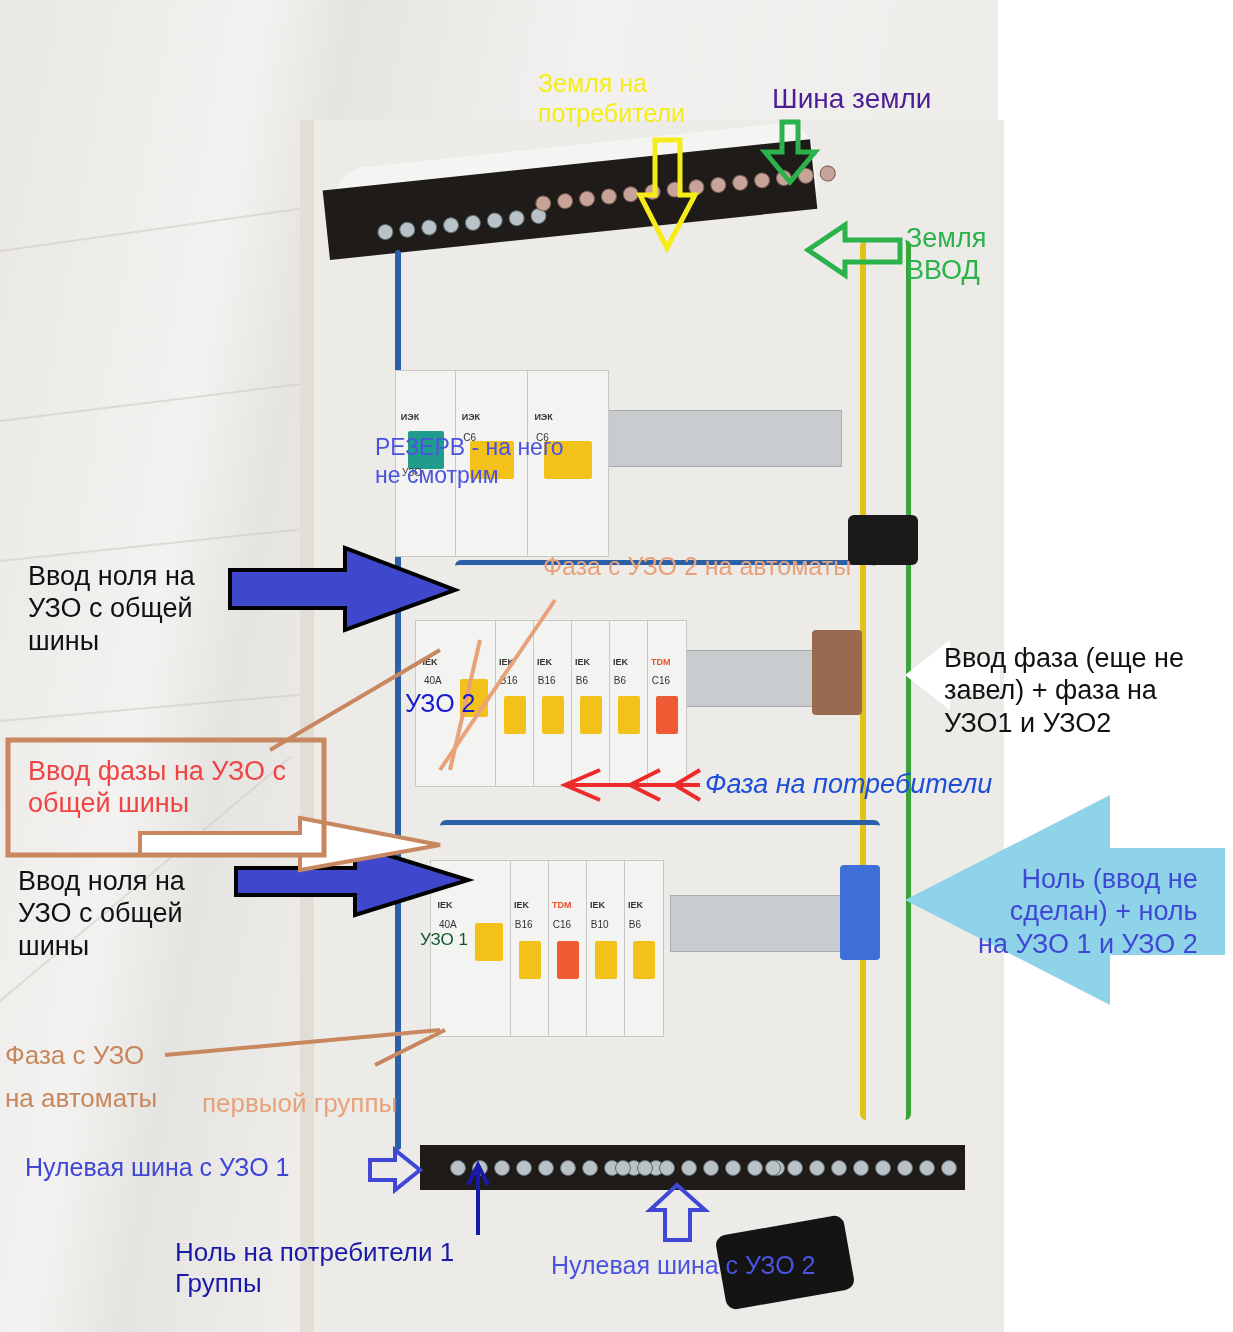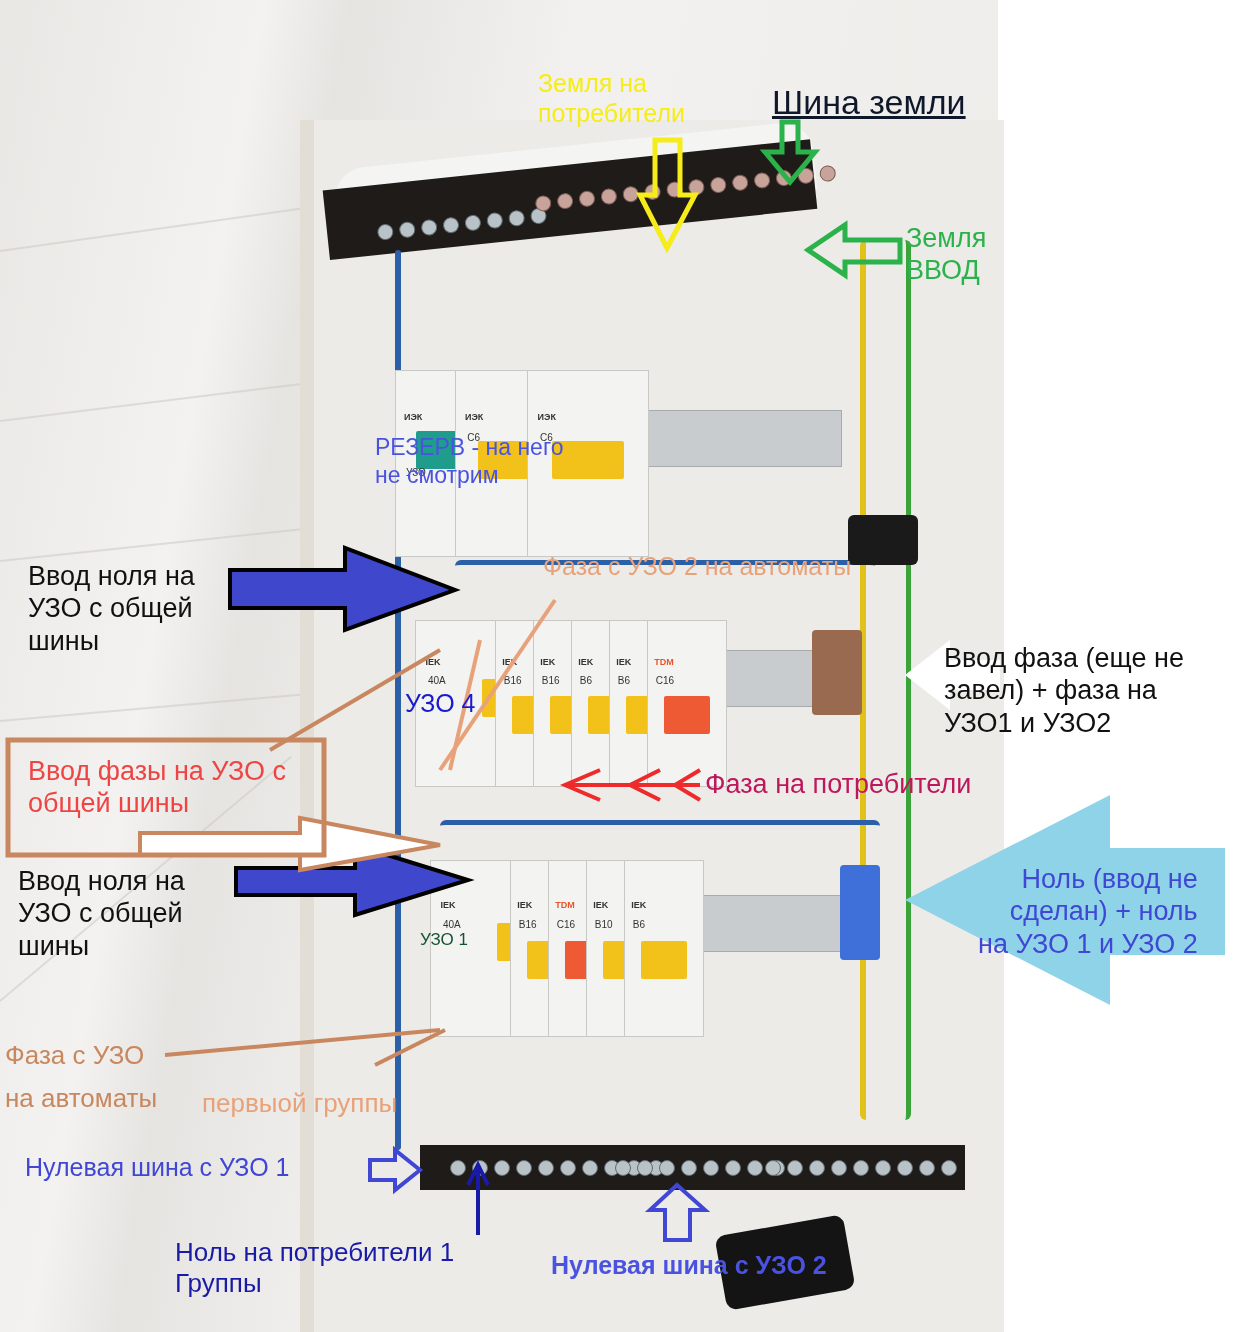--- a/index.html
+++ b/index.html
@@ -8,21 +8,21 @@
     background:linear-gradient(100deg,#e9e7e4 0%,#f3f2f0 18%,#e6e4e1 24%,#f2f1ef 40%,#ebe9e6 100%);}
   .wall-plank{position:absolute;left:0;width:330px;height:2px;background:#cfccc7;opacity:.6;transform-origin:left;}
   .right-wall{position:absolute;left:998px;top:0;width:235px;height:1332px;background:#ffffff;}
   .panel{position:absolute;left:300px;top:120px;width:690px;height:1212px;background:#ecebe8;border-left:14px solid #e2ded6;}
   .panel-lid{position:absolute;left:340px;top:170px;width:480px;height:70px;background:#f4f4f2;border-radius:30px 30px 0 0;transform:rotate(-6deg);transform-origin:left bottom;}
   .busbar{position:absolute;background:#1e1b19;}
   .screws{position:absolute;display:flex;gap:6px;}
   .screw{width:14px;height:14px;border-radius:50%;background:#c7a39a;border:1px solid #7a5a52;}
   .screw.silver{background:#b9c3c7;border-color:#5e6a70;}
   .din{position:absolute;background:#c9ccce;border:1px solid #a7abad;}
-  .breaker{position:absolute;background:#f3f3f1;border:1px solid #c8c8c4;padding-left:40px;}
+  .breaker{position:absolute;background:#f3f3f1;border:1px solid #c8c8c4;}
   .breaker .lever{position:absolute;left:20%;width:60%;height:38px;background:#f2c21b;border-radius:2px;}
   .breaker .lever.red{background:#ee5a33;}
   .breaker .lever.teal{background:#1f9c8c;}
   .breaker .brand{position:absolute;left:8%;top:22%;font-size:9px;font-weight:bold;color:#333;}
   .breaker .rating{position:absolute;left:10%;top:33%;font-size:10px;color:#333;}
   .wire{position:absolute;border-radius:6px;}
   .label{position:absolute;white-space:pre-line;line-height:1.2;}
   svg.overlay{position:absolute;left:0;top:0;width:1233px;height:1332px;}
 </style>
 </head>
@@ -220,42 +220,42 @@
     <polyline points="700,770 675,785 700,800"></polyline>
   </g>
   <polygon points="370,1160 395,1160 395,1150 420,1170 395,1190 395,1180 370,1180" fill="none" stroke="#3f47d4" stroke-width="4"></polygon>
   <line x1="478" y1="1235" x2="478" y2="1170" stroke="#1a1aa8" stroke-width="4"></line>
   <polyline points="468,1185 478,1165 488,1185" fill="none" stroke="#1a1aa8" stroke-width="4"></polyline>
   <polygon points="665,1240 690,1240 690,1210 705,1210 677,1185 650,1210 665,1210" fill="none" stroke="#3f47d4" stroke-width="4"></polygon>
 </svg>
 
 <div class="label" style="left:538px;top:68px;font-size:25px;color:#f5ec1a;">Земля на
 потребители</div>
-<div class="label" style="left:772px;top:82px;font-size:34px;color:#0f172a;text-decoration:underline;">Шина земли</div>
+<div class="label" style="left:772px;top:82px;font-size:28px;color:#4c1d95;">Шина земли</div>
 <div class="label" style="left:906px;top:222px;font-size:27px;color:#2bb24a;">Земля
 ВВОД</div>
 <div class="label" style="left:375px;top:415px;font-size:23px;color:#4a52e0;margin-top:19px;">РЕЗЕРВ - на него
 не смотрим</div>
 <div class="label" style="left:28px;top:560px;font-size:27px;color:#111;">Ввод ноля на
 УЗО с общей
 шины</div>
 <div class="label" style="left:543px;top:551px;font-size:25px;color:#e8a27a;">Фаза с УЗО 2 на автоматы</div>
-<div class="label" style="left:405px;top:688px;font-size:25px;color:#1a1ad0;">УЗО 4</div>
+<div class="label" style="left:405px;top:688px;font-size:25px;color:#1a1ad0;">УЗО 2</div>
 <div class="label" style="left:944px;top:642px;font-size:27px;color:#111;">Ввод фаза (еще не
 завел) + фаза на
 УЗО1 и УЗО2</div>
 <div class="label" style="left:28px;top:755px;font-size:27px;color:#ef4444;">Ввод фазы на УЗО с
 общей шины</div>
-<div class="label" style="left:705px;top:768px;font-size:27px;color:#be185d;">Фаза на потребители</div>
+<div class="label" style="left:705px;top:768px;font-size:27px;color:#1d4ed8;font-style:italic;">Фаза на потребители</div>
 <div class="label" style="left:18px;top:865px;font-size:27px;color:#111;">Ввод ноля на
 УЗО с общей
 шины</div>
 <div class="label" style="left:978px;top:863px;font-size:27px;color:#3f47d4;text-align:right;">Ноль (ввод не
 сделан) + ноль
 на УЗО 1 и УЗО 2</div>
 <div class="label" style="left:420px;top:930px;font-size:17px;color:#14532d;">УЗО 1</div>
 <div class="label" style="left:5px;top:1040px;font-size:26px;color:#c8875e;">Фаза с УЗО</div>
 <div class="label" style="left:5px;top:1083px;font-size:26px;color:#c8875e;">на автоматы</div>
 <div class="label" style="left:202px;top:1088px;font-size:26px;color:#e8a27a;">первыой группы</div>
 <div class="label" style="left:25px;top:1152px;font-size:25px;color:#3f47d4;">Нулевая шина с УЗО 1</div>
 <div class="label" style="left:175px;top:1237px;font-size:26px;color:#1a1aa8;">Ноль на потребители 1
 Группы</div>
-<div class="label" style="left:551px;top:1250px;font-size:25px;color:#4a52e0;font-weight:bold;">Нулевая шина с УЗО 2</div>
+<div class="label" style="left:551px;top:1250px;font-size:25px;color:#4a52e0;">Нулевая шина с УЗО 2</div>
 
 </body></html>

